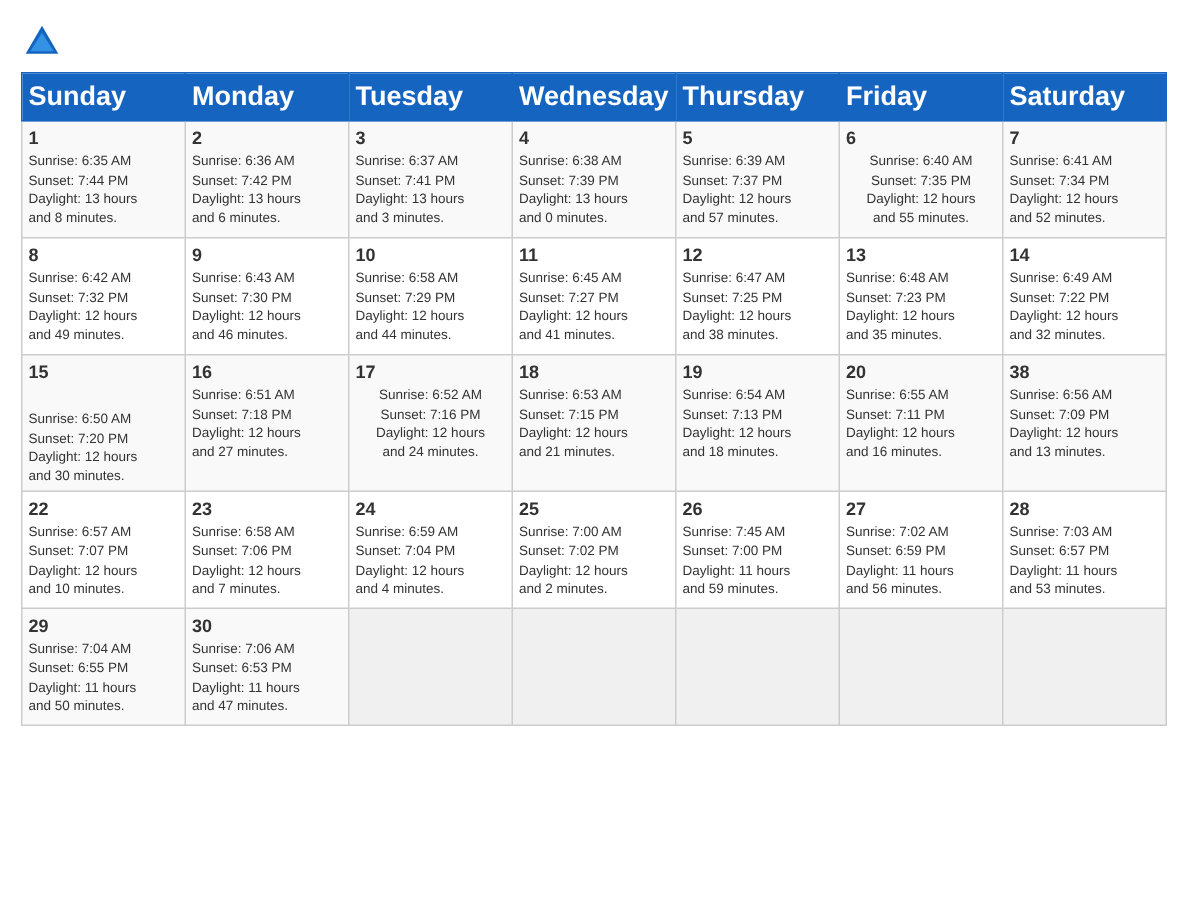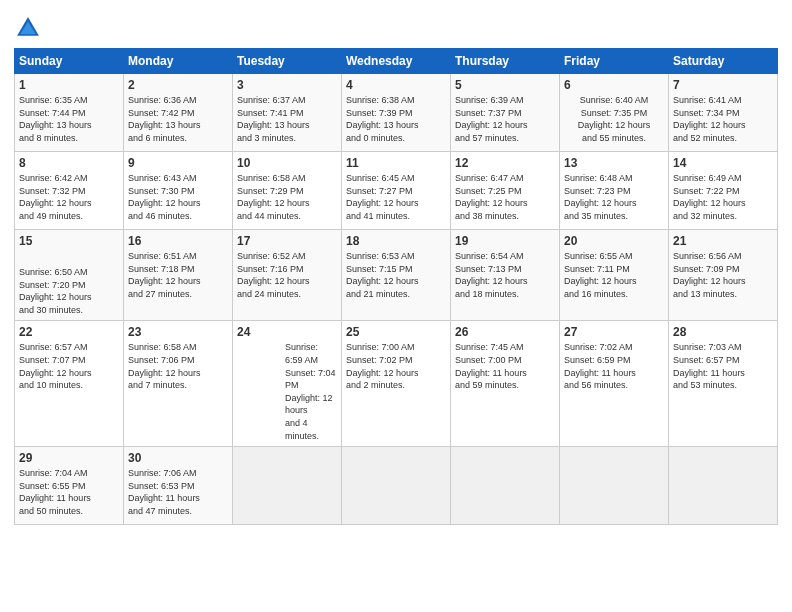--- a/index.html
+++ b/index.html
@@ -45,21 +45,21 @@
       font-style: italic;
     }
     table {
       width: 100%;
       border-collapse: collapse;
       table-layout: fixed;
     }
     thead th {
       background-color: #1565c0;
       color: #fff;
-      font-size: 12px;
+      font-size: 18px;
       font-weight: bold;
       padding: 5px 4px;
       text-align: left;
       border: 1px solid #1565c0;
     }
     tbody td {
       border: 1px solid #ccc;
       vertical-align: top;
       padding: 4px 4px;
       font-size: 9.5px;
@@ -231,21 +231,21 @@
           </td>
           <td>
             <span class="day-number">16</span>
             <div class="day-info" style="white-space: pre-line;">Sunrise: 6:51 AM
 Sunset: 7:18 PM
 Daylight: 12 hours
 and 27 minutes.</div>
           </td>
           <td>
             <span class="day-number">17</span>
-            <div class="day-info" style="white-space: pre-line;">Sunrise: 6:52 AM
+            <div class="day-info" style="white-space: pre-line; text-align: center;">Sunrise: 6:52 AM
 Sunset: 7:16 PM
 Daylight: 12 hours
 and 24 minutes.</div>
           </td>
           <td>
             <span class="day-number">18</span>
             <div class="day-info" style="white-space: pre-line;">Sunrise: 6:53 AM
 Sunset: 7:15 PM
 Daylight: 12 hours
 and 21 minutes.</div>
@@ -258,21 +258,21 @@
 and 18 minutes.</div>
           </td>
           <td>
             <span class="day-number">20</span>
             <div class="day-info" style="white-space: pre-line;">Sunrise: 6:55 AM
 Sunset: 7:11 PM
 Daylight: 12 hours
 and 16 minutes.</div>
           </td>
           <td>
-            <span class="day-number">21</span>
+            <span class="day-number">38</span>
             <div class="day-info" style="white-space: pre-line;">Sunrise: 6:56 AM
 Sunset: 7:09 PM
 Daylight: 12 hours
 and 13 minutes.</div>
           </td>
         </tr>
         <tr>
           <td>
             <span class="day-number">22</span>
             <div class="day-info" style="white-space: pre-line;">Sunrise: 6:57 AM
@@ -282,21 +282,21 @@
           </td>
           <td>
             <span class="day-number">23</span>
             <div class="day-info" style="white-space: pre-line;">Sunrise: 6:58 AM
 Sunset: 7:06 PM
 Daylight: 12 hours
 and 7 minutes.</div>
           </td>
           <td>
             <span class="day-number">24</span>
-            <div class="day-info" style="white-space: pre-line; margin-left: 48px;">Sunrise: 6:59 AM
+            <div class="day-info" style="white-space: pre-line;">Sunrise: 6:59 AM
 Sunset: 7:04 PM
 Daylight: 12 hours
 and 4 minutes.</div>
           </td>
           <td>
             <span class="day-number">25</span>
             <div class="day-info" style="white-space: pre-line;">Sunrise: 7:00 AM
 Sunset: 7:02 PM
 Daylight: 12 hours
 and 2 minutes.</div>

